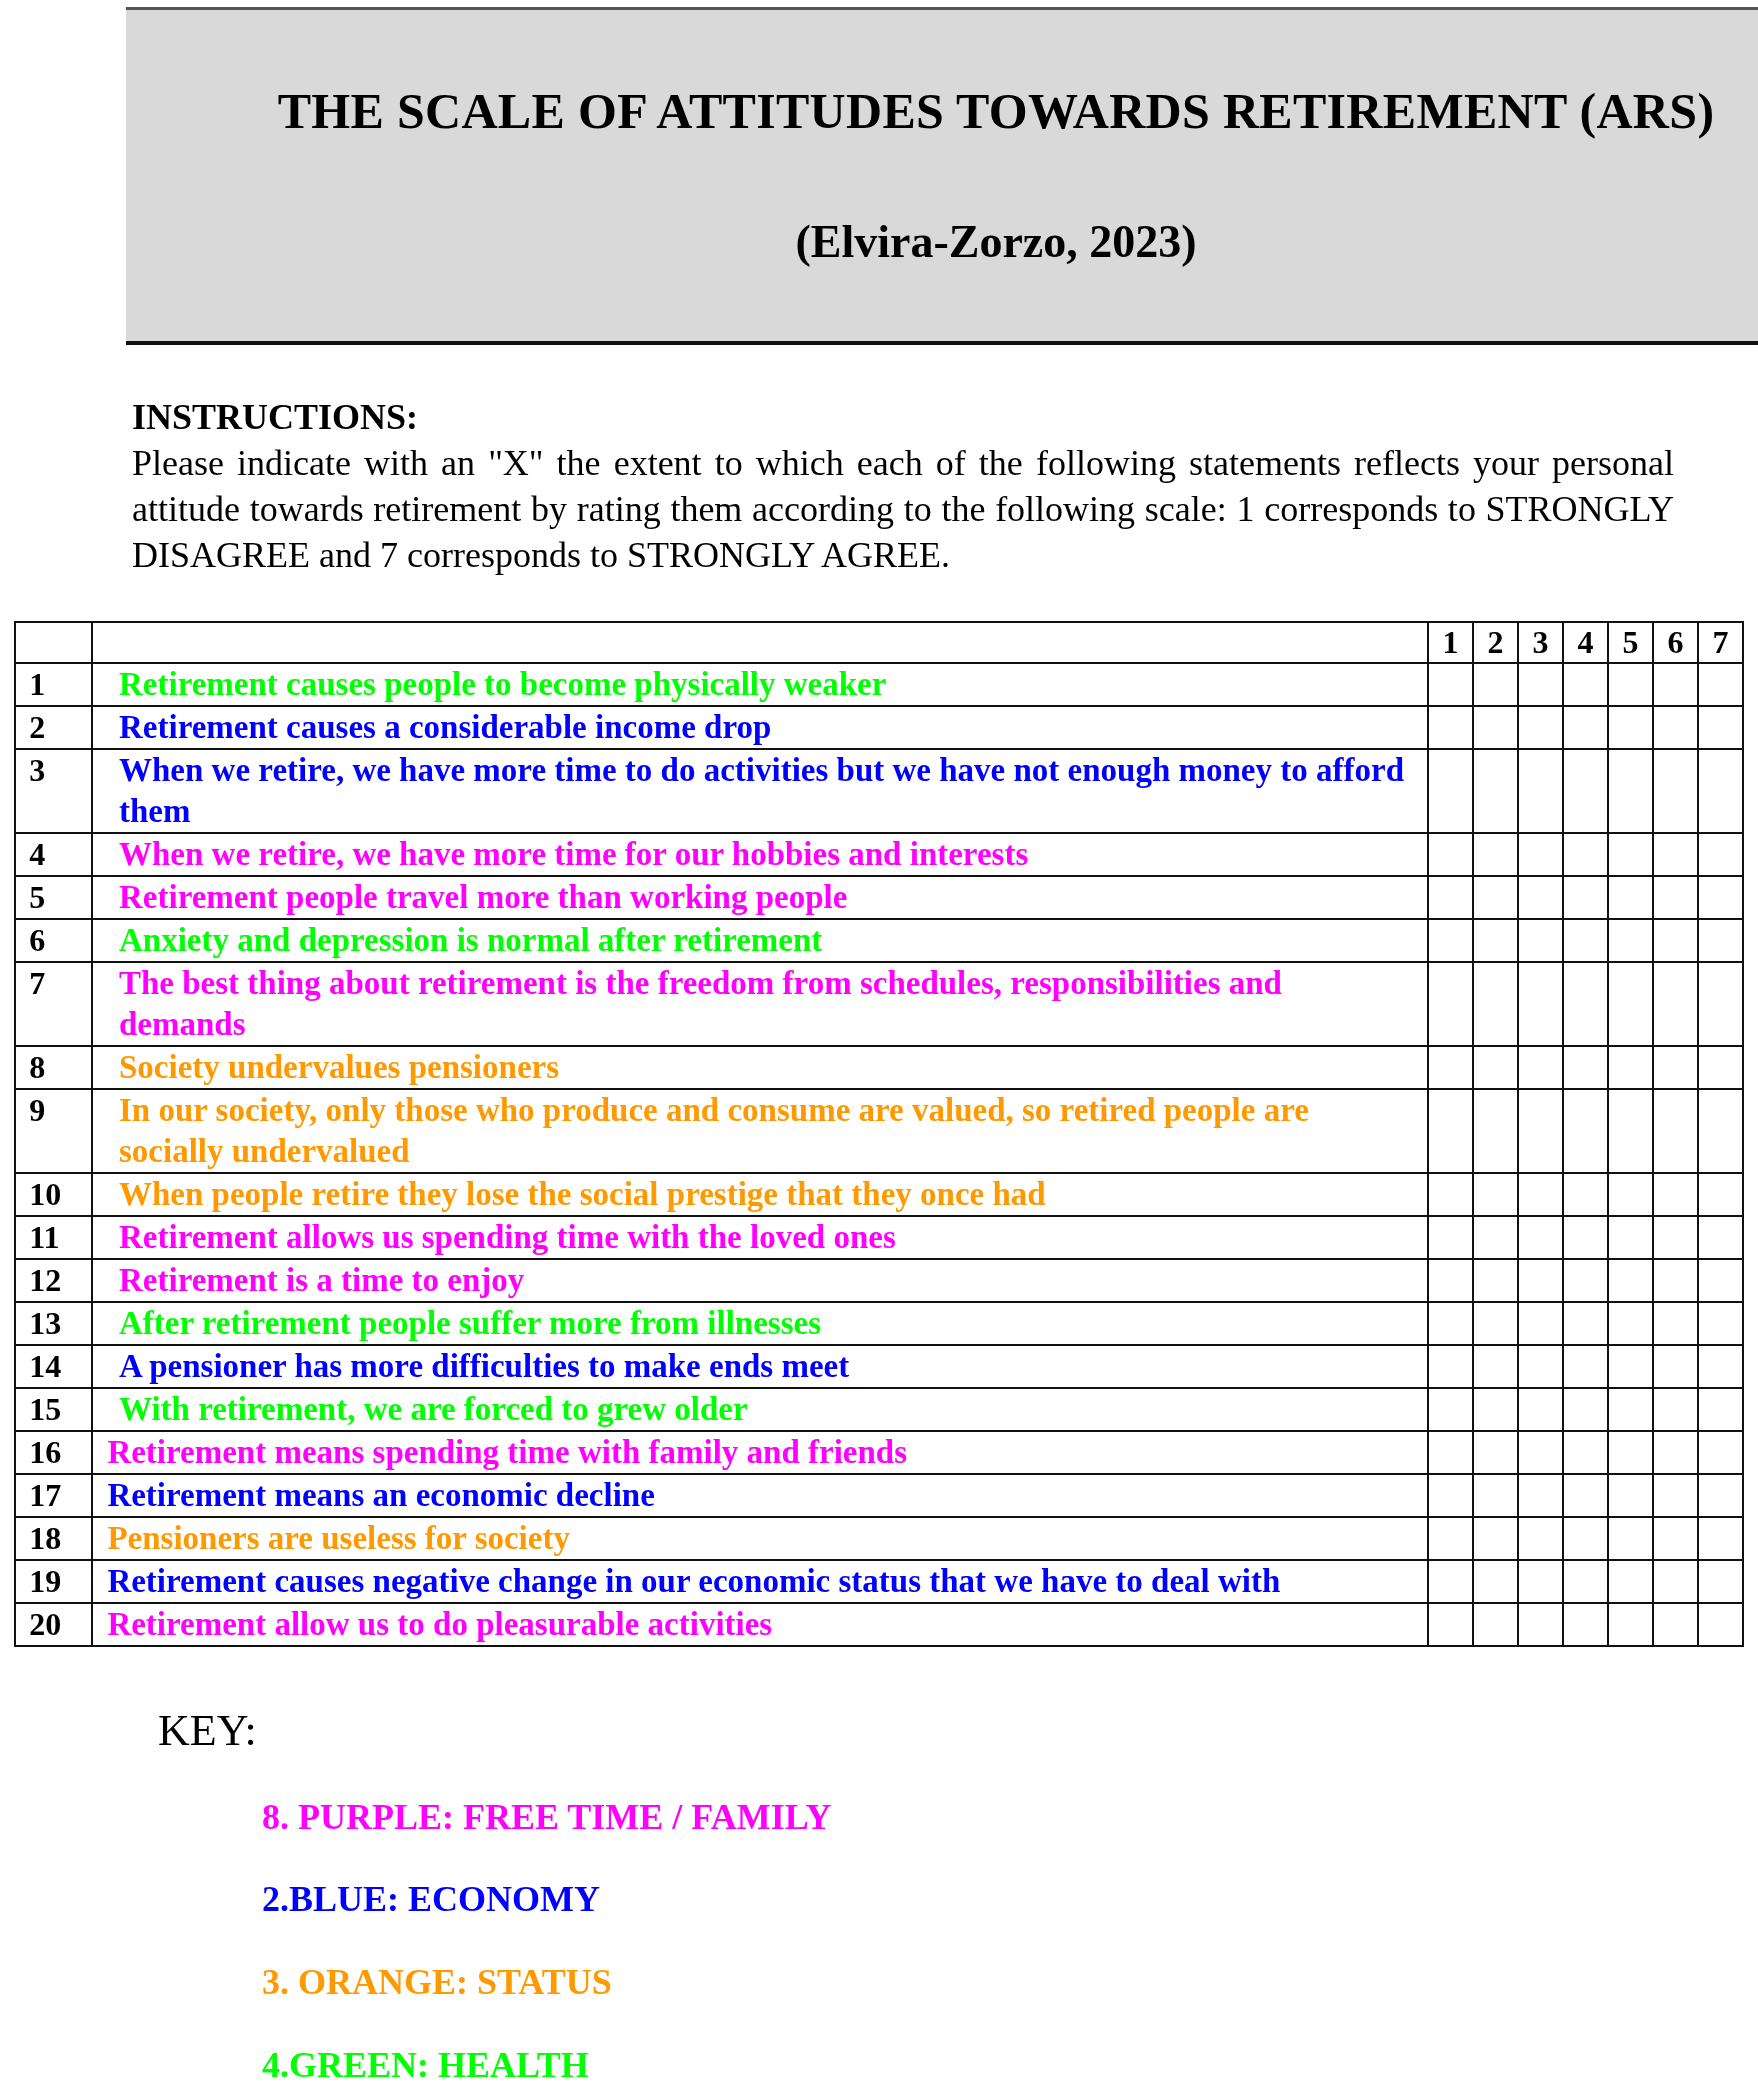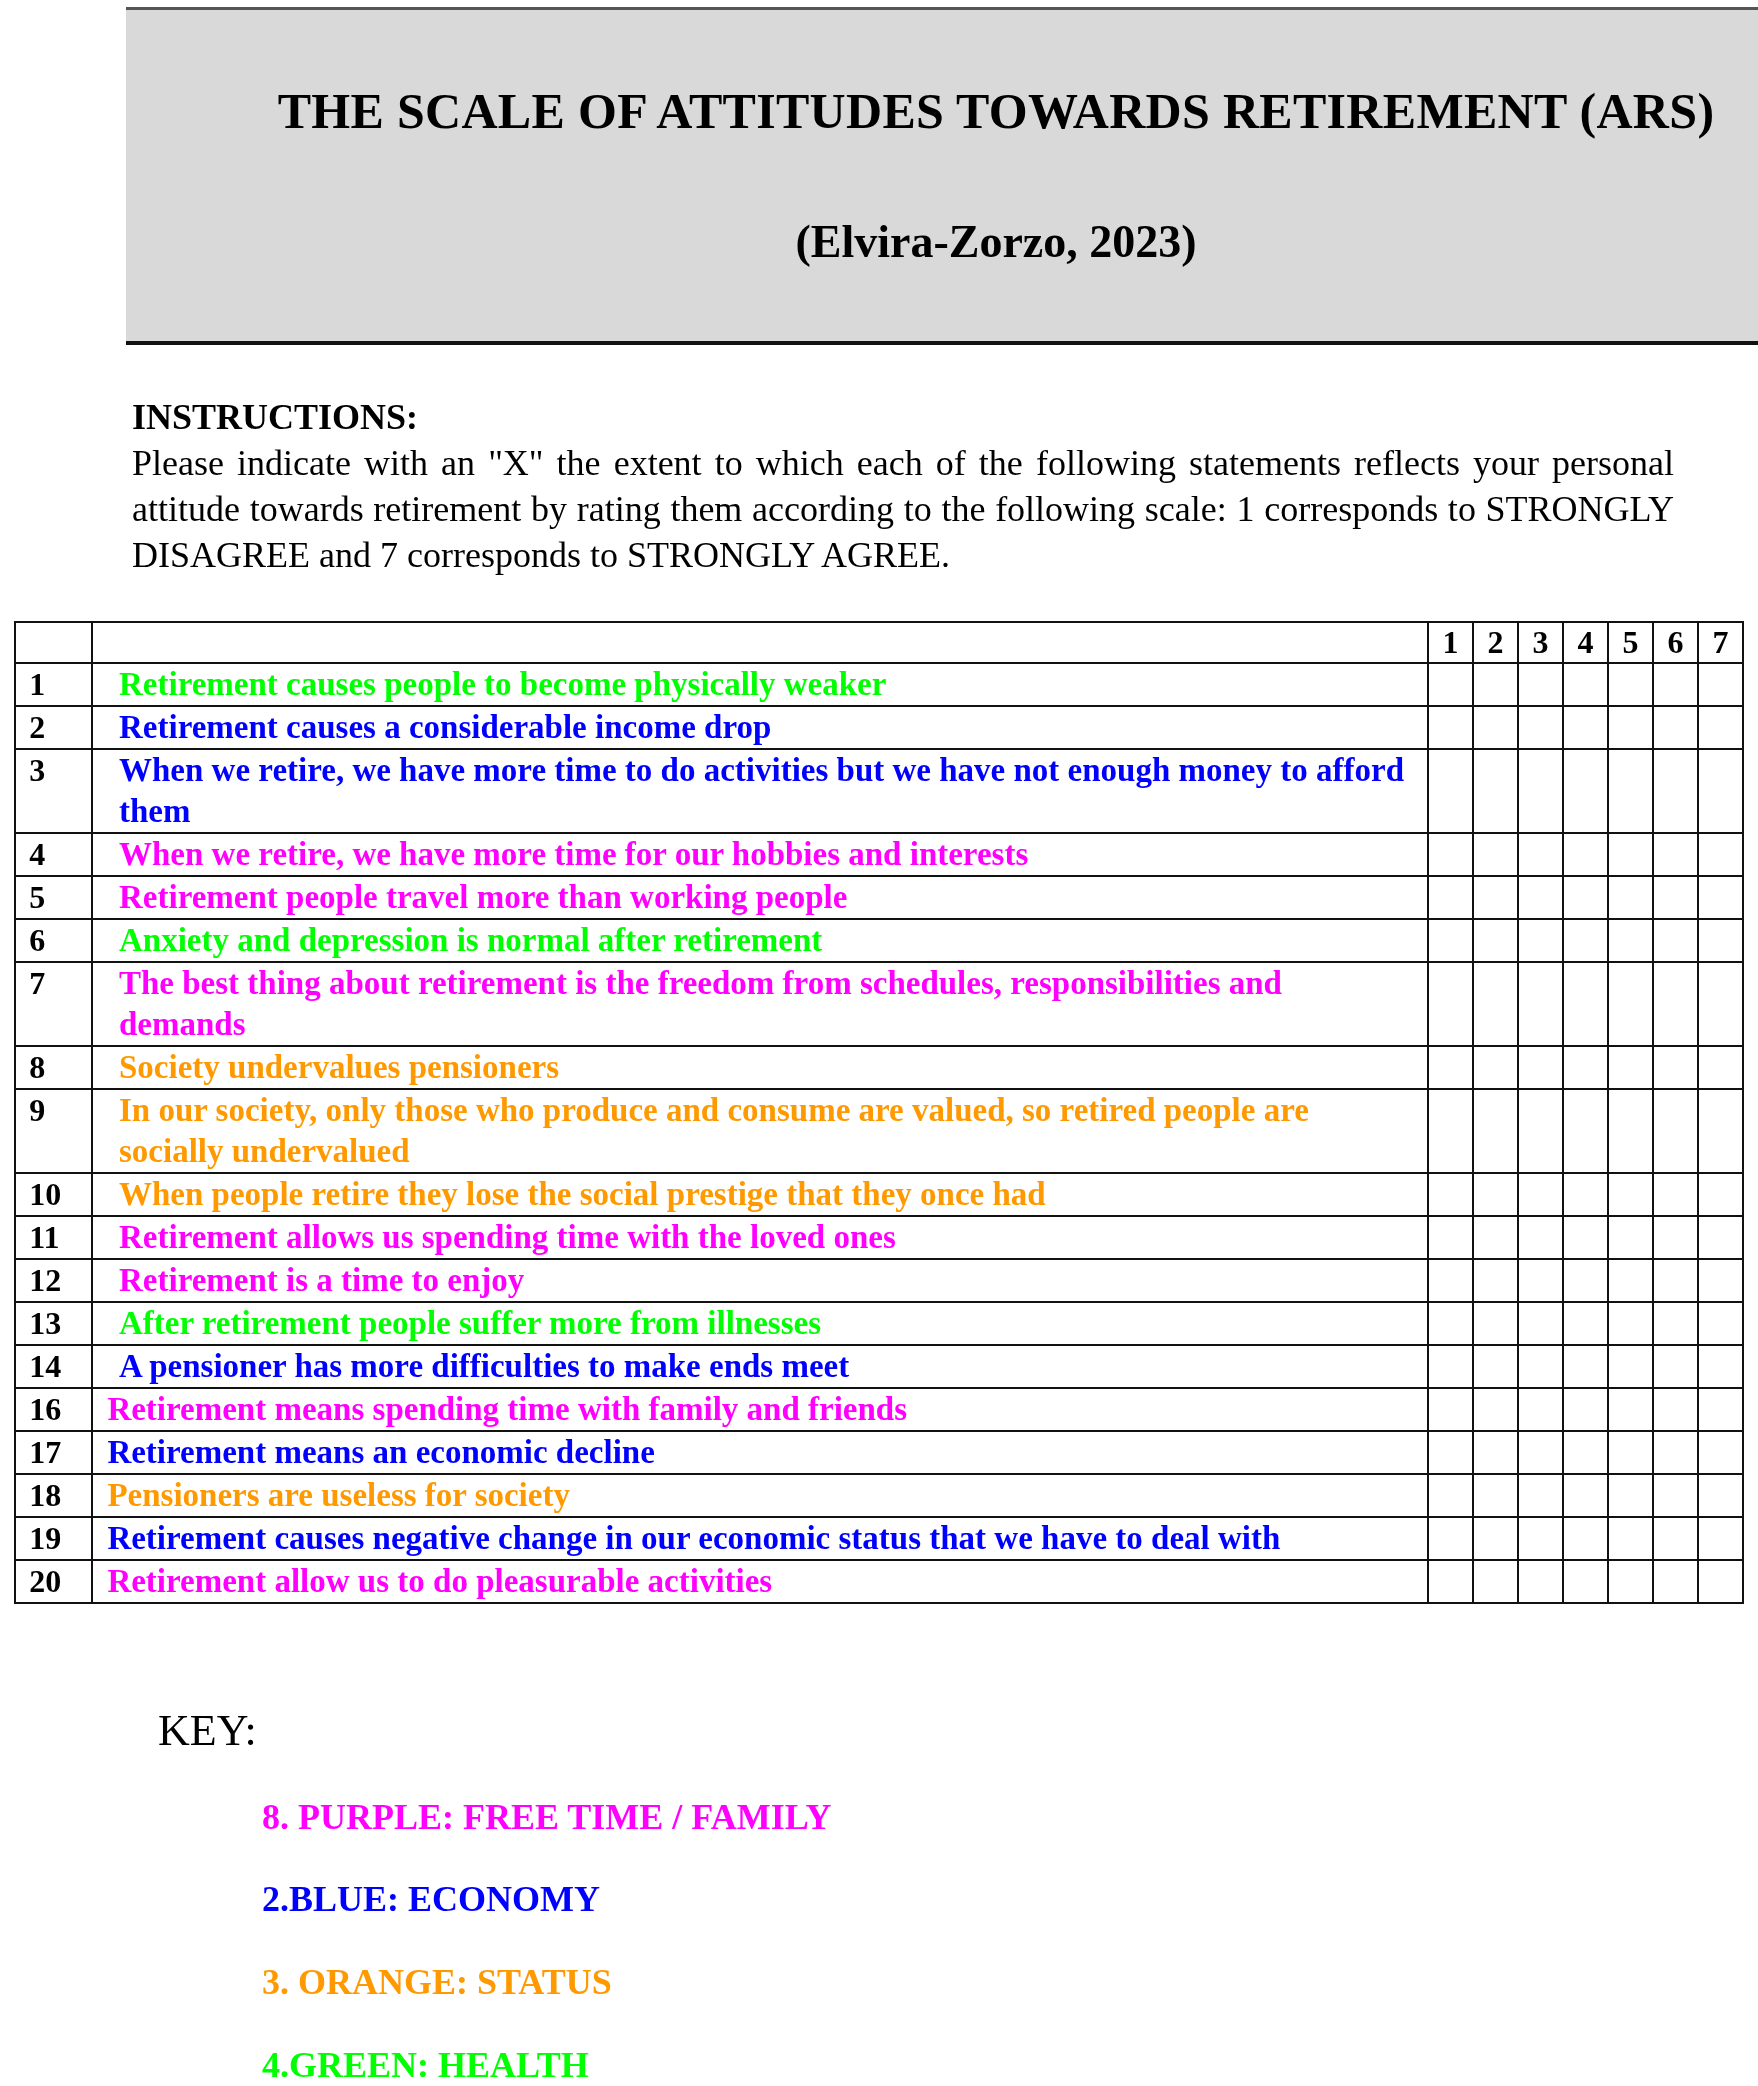--- a/index.html
+++ b/index.html
@@ -218,20 +218,31 @@
         <td class="stmt" style="color: rgb(0, 0, 255);">A pensioner has more difficulties to make ends meet</td>
         <td class="rate-cell"></td>
         <td class="rate-cell"></td>
         <td class="rate-cell"></td>
         <td class="rate-cell"></td>
         <td class="rate-cell"></td>
         <td class="rate-cell"></td>
         <td class="rate-cell"></td>
       </tr>
       <tr class="single">
+        <td class="num">15</td>
+        <td class="stmt" style="color: rgb(0, 255, 0);">With retirement, we are forced to grew older</td>
+        <td class="rate-cell"></td>
+        <td class="rate-cell"></td>
+        <td class="rate-cell"></td>
+        <td class="rate-cell"></td>
+        <td class="rate-cell"></td>
+        <td class="rate-cell"></td>
+        <td class="rate-cell"></td>
+      </tr>
+      <tr class="single">
         <td class="num">16</td>
         <td class="stmt shift" style="color: rgb(255, 0, 255); margin-top: 17px;">Retirement means spending time with family and friends</td>
         <td class="rate-cell"></td>
         <td class="rate-cell"></td>
         <td class="rate-cell"></td>
         <td class="rate-cell"></td>
         <td class="rate-cell"></td>
         <td class="rate-cell"></td>
         <td class="rate-cell"></td>
       </tr>

